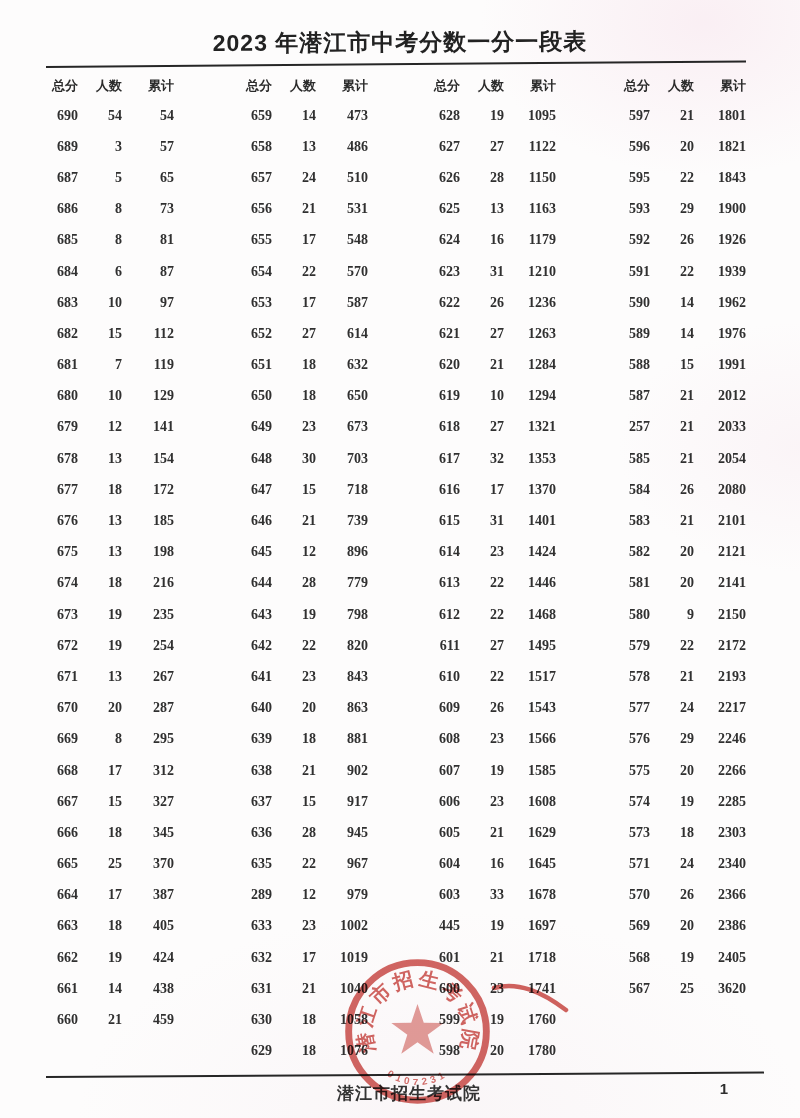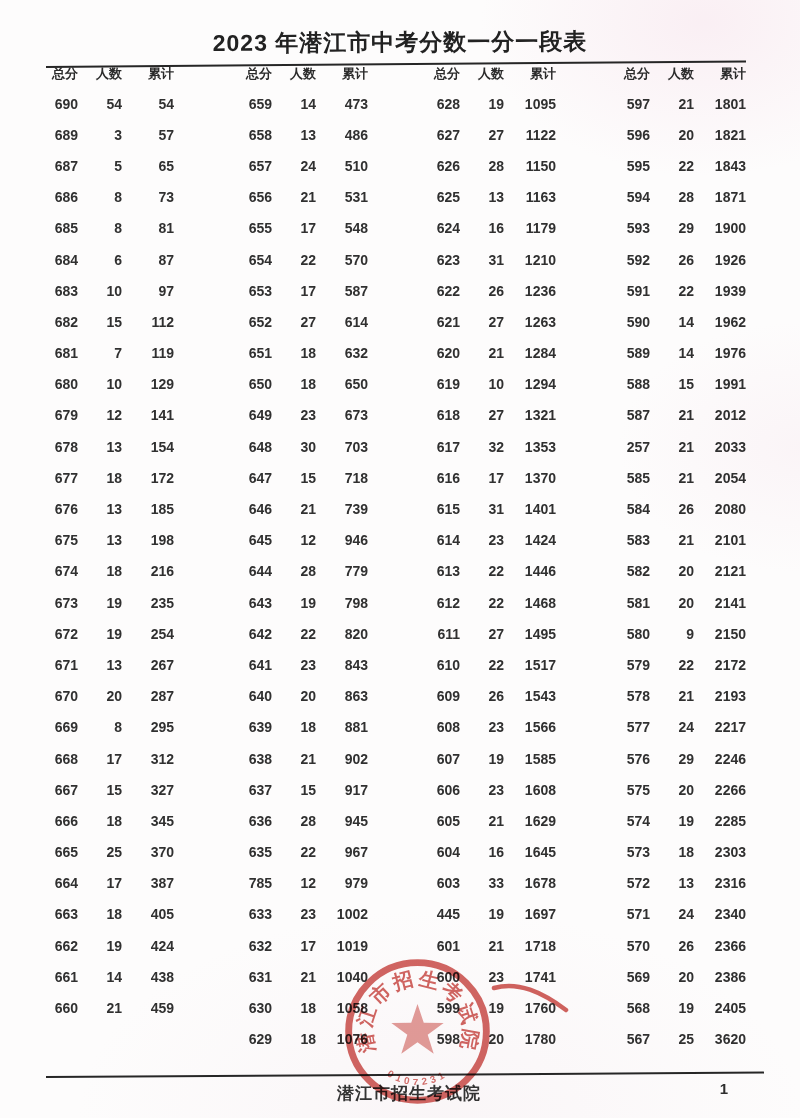--- a/index.html
+++ b/index.html
@@ -14,21 +14,21 @@
   }
   .title{
     position:absolute;top:27px;left:0;width:800px;margin:0;
     text-align:center;font-size:23px;font-weight:700;letter-spacing:1px;color:#222;
     transform:rotate(-0.3deg);
   }
   .rule{position:absolute;height:2px;background:#262626;transform-origin:left center;}
   .rule-top{top:66px;left:46px;width:700px;transform:rotate(-0.45deg);}
   .rule-bottom{top:1076px;left:46px;width:718px;transform:rotate(-0.35deg);}
   table.grp{
-    position:absolute;top:60px;border-collapse:collapse;table-layout:fixed;width:128px;
+    position:absolute;top:72px;border-collapse:collapse;table-layout:fixed;width:128px;font-family:Liberation Serif, serif;
   }
   table.grp th{
     height:28px;padding:0;font-size:13px;font-weight:700;text-align:right;
     vertical-align:middle;color:#2b2b2b;white-space:nowrap;
   }
   table.grp td{
     height:31.2px;padding:0;font-size:14px;font-weight:700;text-align:right;
     vertical-align:middle;color:#303030;white-space:nowrap;
   }
   table.grp th:nth-child(1),table.grp td:nth-child(1){width:32px;}
@@ -297,21 +297,21 @@
           <td>718</td>
         </tr>
         <tr>
           <td>646</td>
           <td>21</td>
           <td>739</td>
         </tr>
         <tr>
           <td>645</td>
           <td>12</td>
-          <td>946</td>
+          <td>896</td>
         </tr>
         <tr>
           <td>644</td>
           <td>28</td>
           <td>779</td>
         </tr>
         <tr>
           <td>643</td>
           <td>19</td>
           <td>798</td>
@@ -350,21 +350,21 @@
           <td>636</td>
           <td>28</td>
           <td>945</td>
         </tr>
         <tr>
           <td>635</td>
           <td>22</td>
           <td>967</td>
         </tr>
         <tr>
-          <td>785</td>
+          <td>289</td>
           <td>12</td>
           <td>979</td>
         </tr>
         <tr>
           <td>633</td>
           <td>23</td>
           <td>1002</td>
         </tr>
         <tr>
           <td>632</td>
@@ -572,25 +572,20 @@
           <td>596</td>
           <td>20</td>
           <td>1821</td>
         </tr>
         <tr>
           <td>595</td>
           <td>22</td>
           <td>1843</td>
         </tr>
         <tr>
-          <td>594</td>
-          <td>28</td>
-          <td>1871</td>
-        </tr>
-        <tr>
           <td>593</td>
           <td>29</td>
           <td>1900</td>
         </tr>
         <tr>
           <td>592</td>
           <td>26</td>
           <td>1926</td>
         </tr>
         <tr>
@@ -680,25 +675,20 @@
         </tr>
         <tr>
           <td>574</td>
           <td>19</td>
           <td>2285</td>
         </tr>
         <tr>
           <td>573</td>
           <td>18</td>
           <td>2303</td>
-        </tr>
-        <tr>
-          <td>572</td>
-          <td>13</td>
-          <td>2316</td>
         </tr>
         <tr>
           <td>571</td>
           <td>24</td>
           <td>2340</td>
         </tr>
         <tr>
           <td>570</td>
           <td>26</td>
           <td>2366</td>

